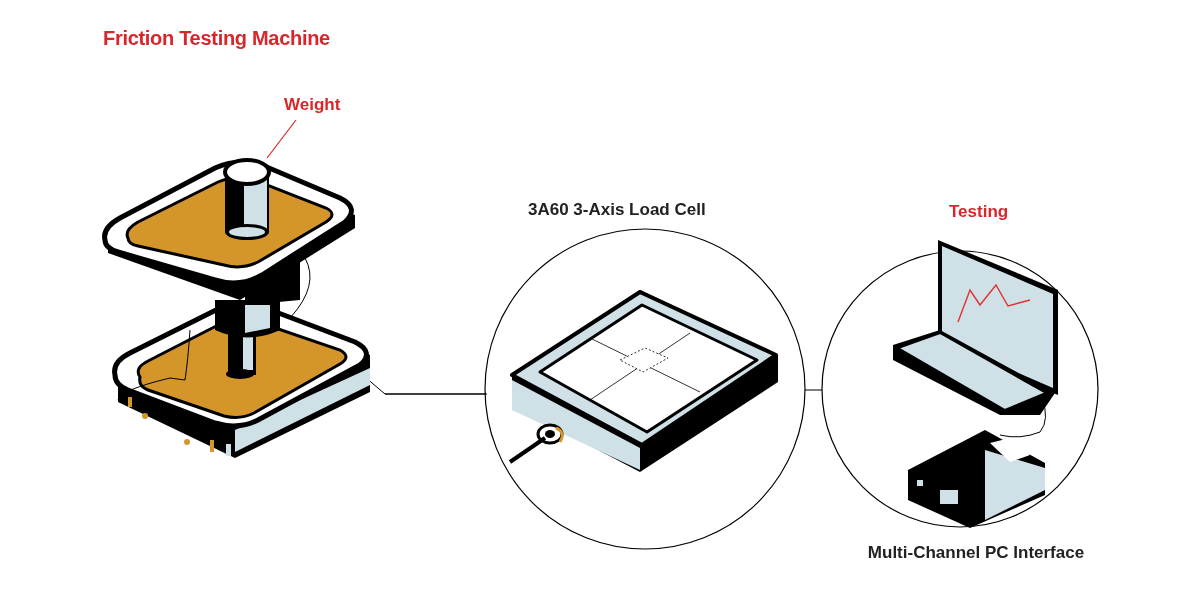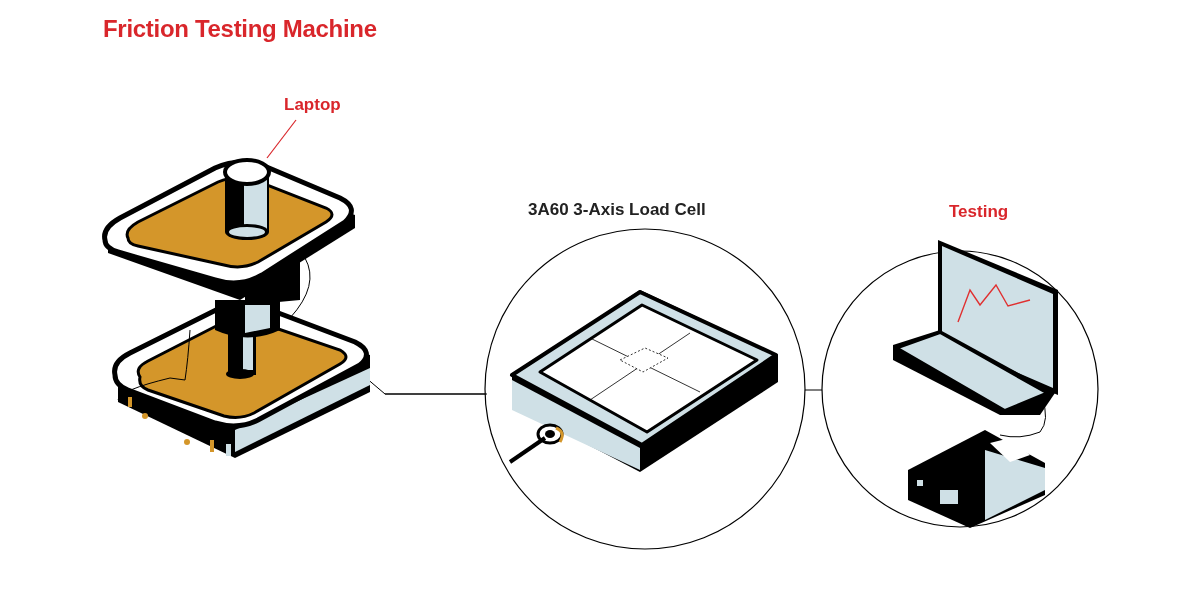--- a/index.html
+++ b/index.html
@@ -1,34 +1,35 @@
 <!DOCTYPE html>
 <html><head>
 <meta charset="utf-8">
 <style>
   html,body{margin:0;padding:0;background:#ffffff;}
   body{width:1200px;height:600px;position:relative;overflow:hidden;font-family:"Liberation Sans",sans-serif;}
   .lbl{position:absolute;font-weight:bold;white-space:nowrap;}
-  .title{left:103px;top:15px;font-size:24px;color:#d9262b;letter-spacing:-0.3px;}
+  .title{left:103px;top:27px;font-size:20px;color:#d9262b;letter-spacing:-0.3px;}
   .red{color:#d9262b;}
   .dark{color:#222222;}
   .weight{left:284px;top:95px;font-size:17px;}
   .loadcell{left:528px;top:200px;font-size:17px;}
   .laptop{left:949px;top:202px;font-size:17px;}
   .iface{left:866px;top:542px;font-size:17px;text-align:center;width:220px;line-height:22px;}
   svg{position:absolute;left:0;top:0;}
 </style>
 </head>
 <body>
 
 <div class="lbl title">Friction Testing Machine</div>
-<div class="lbl red weight">Laptop</div>
+<div class="lbl red weight">Weight</div>
 <div class="lbl dark loadcell">3A60 3-Axis Load Cell</div>
 <div class="lbl red laptop">Testing</div>
 <div class="lbl dark iface">
+  <div>Multi-Channel PC Interface</div>
 </div>
 
 <svg width="1200" height="600" viewBox="0 0 1200 600">
 
   <line x1="296" y1="120" x2="267" y2="158" stroke="#d9262b" stroke-width="1.2"></line>
   <polyline points="280,322 345,360 385,394 487,394" fill="none" stroke="#000" stroke-width="1"></polyline>
   <line x1="800" y1="390" x2="825" y2="390" stroke="#000" stroke-width="1"></line>
 
   <g>
 

